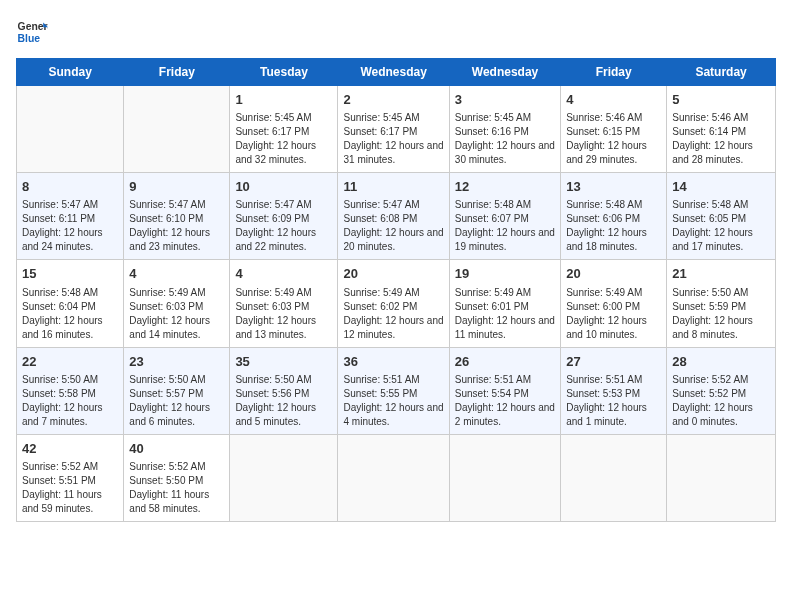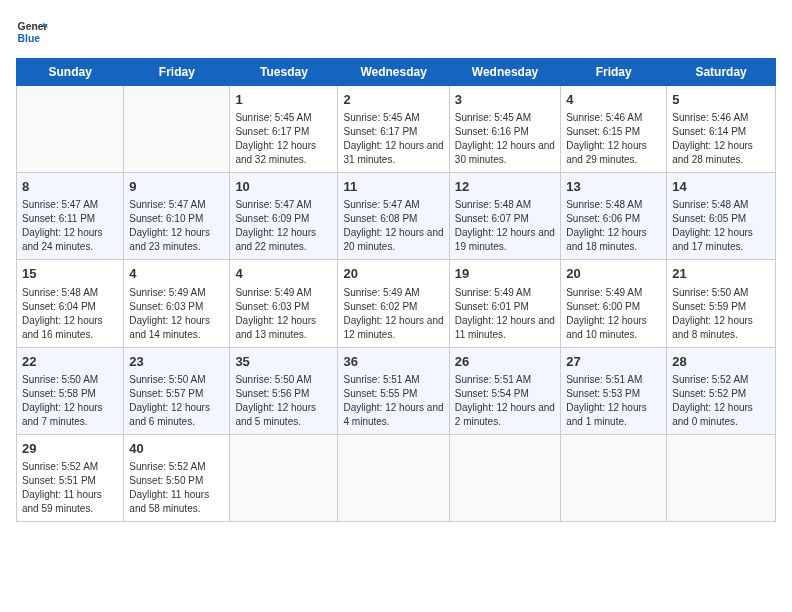--- a/index.html
+++ b/index.html
@@ -135,21 +135,21 @@
       <tr>
         <td><span class="day-num">22</span>Sunrise: 5:50 AM<br>Sunset: 5:58 PM<br>Daylight: 12 hours and 7 minutes.</td>
         <td><span class="day-num">23</span>Sunrise: 5:50 AM<br>Sunset: 5:57 PM<br>Daylight: 12 hours and 6 minutes.</td>
         <td><span class="day-num">35</span>Sunrise: 5:50 AM<br>Sunset: 5:56 PM<br>Daylight: 12 hours and 5 minutes.</td>
         <td><span class="day-num">36</span>Sunrise: 5:51 AM<br>Sunset: 5:55 PM<br>Daylight: 12 hours and 4 minutes.</td>
         <td><span class="day-num">26</span>Sunrise: 5:51 AM<br>Sunset: 5:54 PM<br>Daylight: 12 hours and 2 minutes.</td>
         <td><span class="day-num">27</span>Sunrise: 5:51 AM<br>Sunset: 5:53 PM<br>Daylight: 12 hours and 1 minute.</td>
         <td><span class="day-num">28</span>Sunrise: 5:52 AM<br>Sunset: 5:52 PM<br>Daylight: 12 hours and 0 minutes.</td>
       </tr>
       <tr>
-        <td><span class="day-num">29</span>Sunrise: 5:52 AM<br>Sunset: 5:51 PM<br>Daylight: 11 hours and 59 minutes.</td>
+        <td><span class="day-num">42</span>Sunrise: 5:52 AM<br>Sunset: 5:51 PM<br>Daylight: 11 hours and 59 minutes.</td>
         <td><span class="day-num">40</span>Sunrise: 5:52 AM<br>Sunset: 5:50 PM<br>Daylight: 11 hours and 58 minutes.</td>
         <td class="empty-cell"></td>
         <td class="empty-cell"></td>
         <td class="empty-cell"></td>
         <td class="empty-cell"></td>
         <td class="empty-cell"></td>
       </tr>
     </tbody>
 </table>
 

